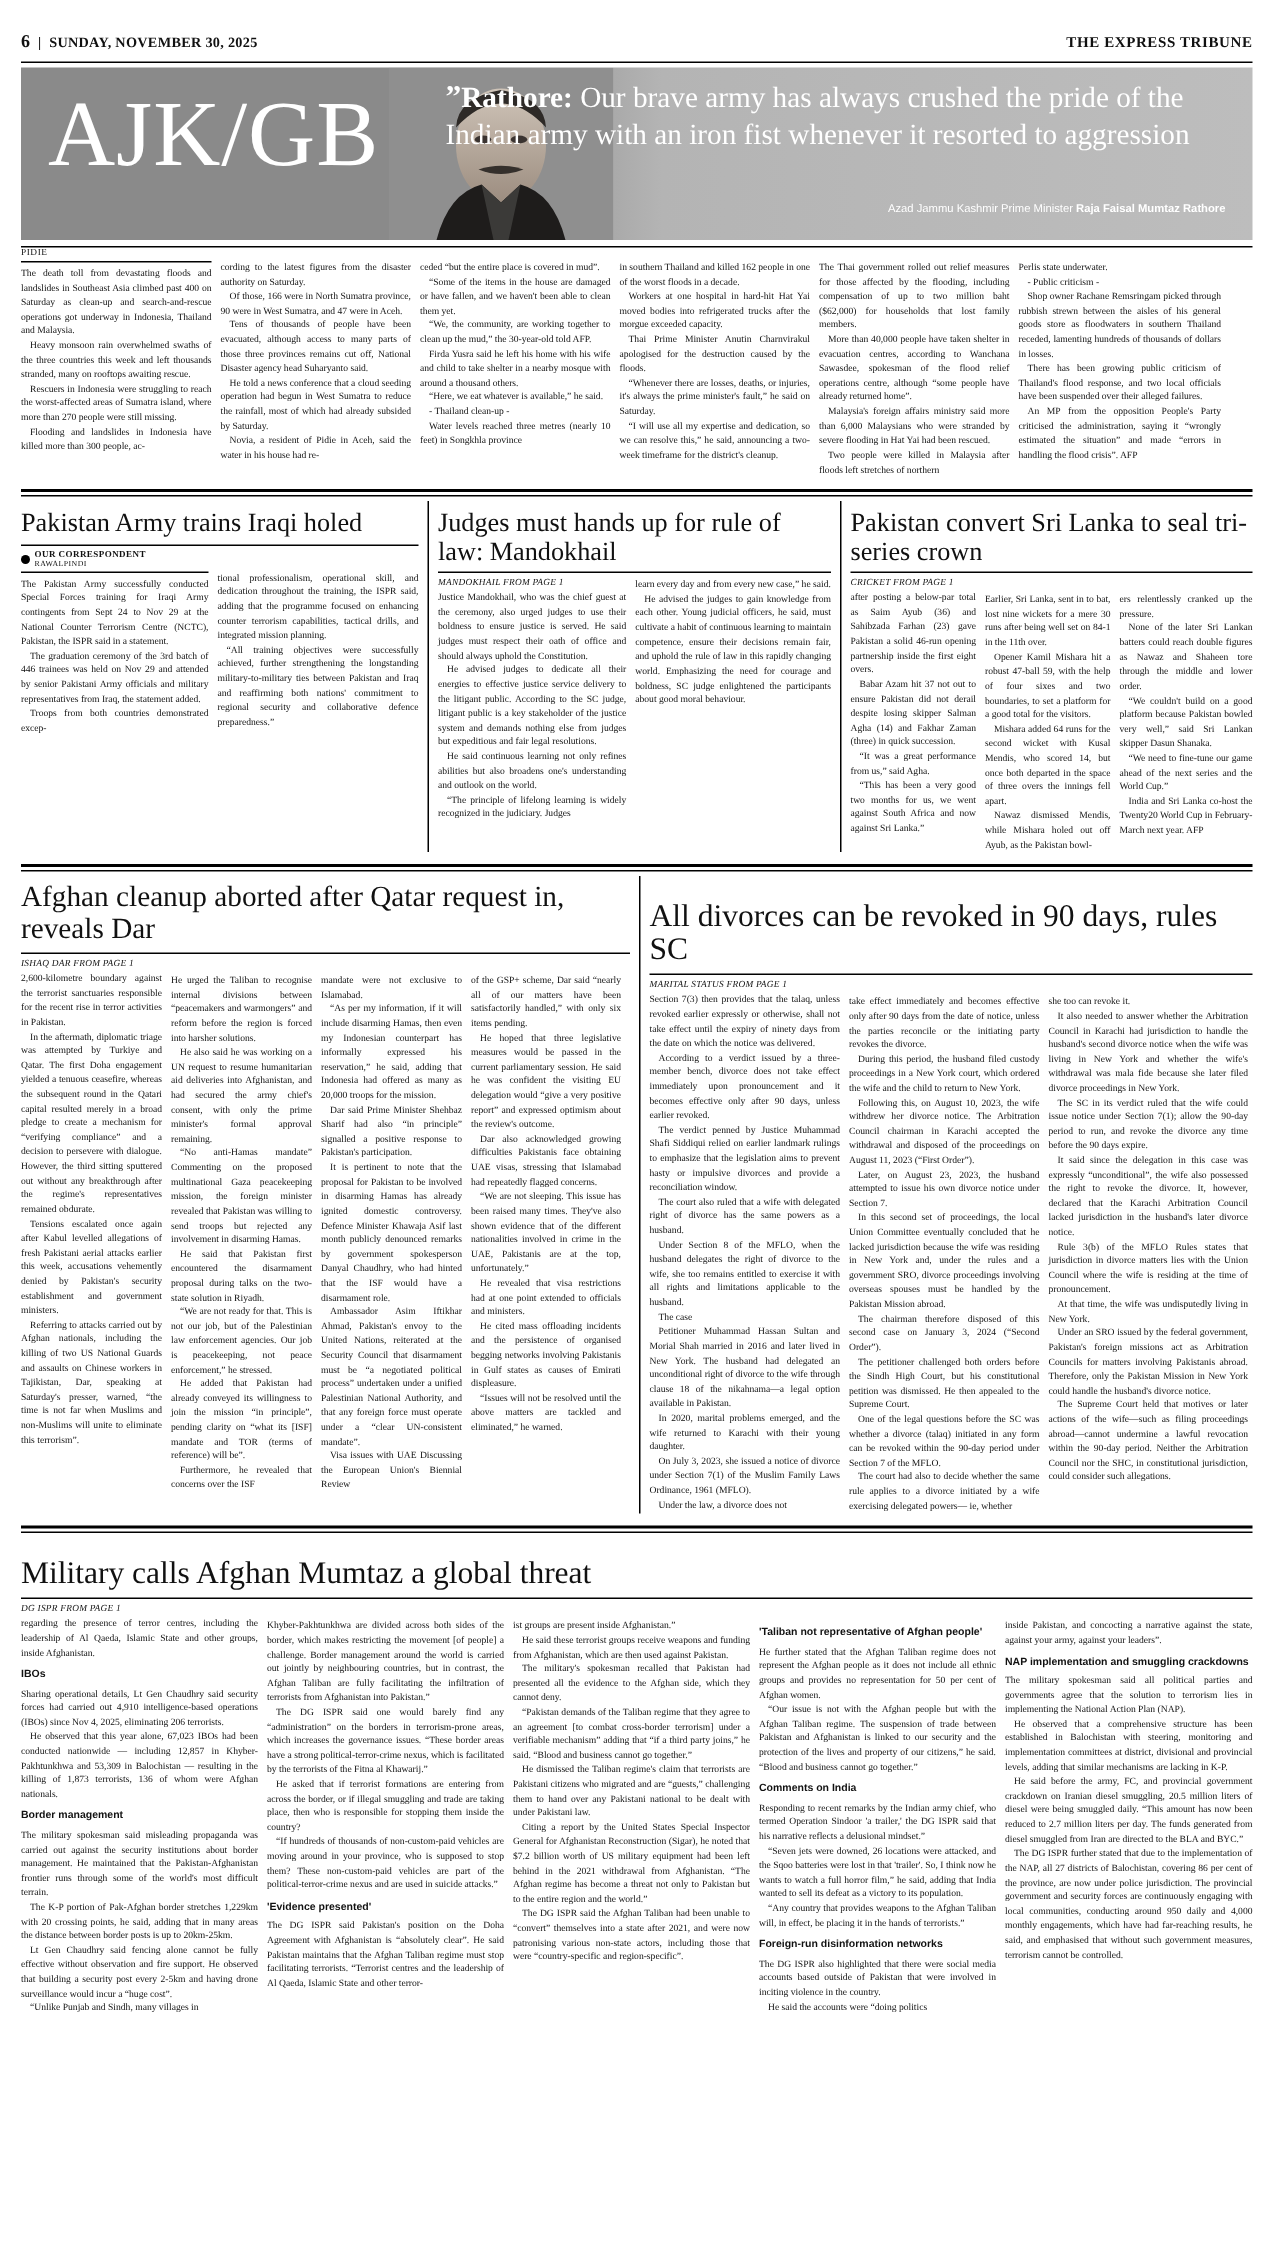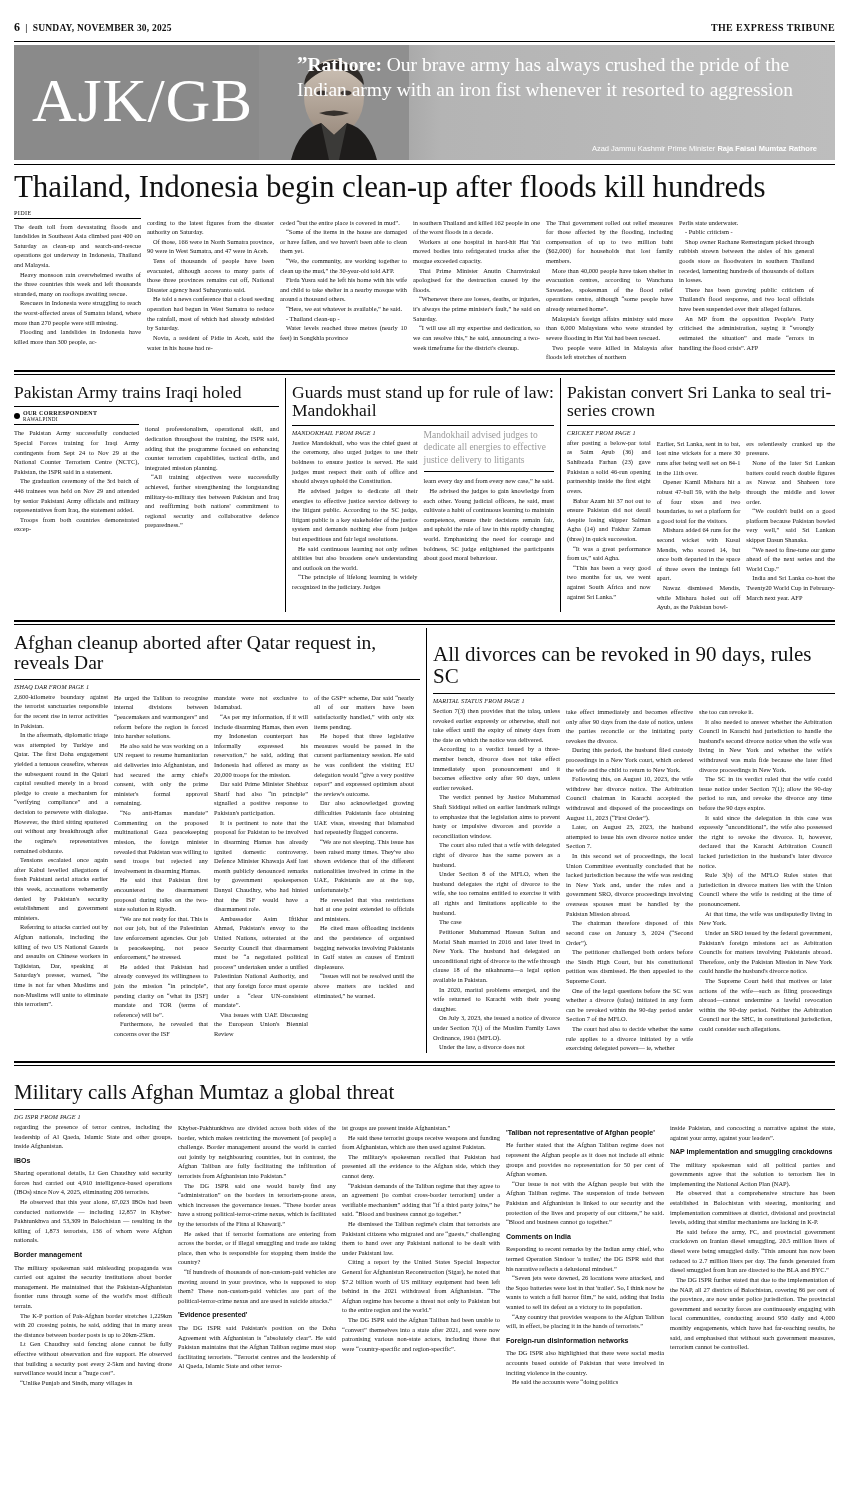--- a/index.html
+++ b/index.html
@@ -20,31 +20,31 @@
     letter-spacing:.02em; text-transform:uppercase; font-weight:bold; }
   .mast-left .pg { font-size:12px; font-weight:bold; }
   .mast-right { font-size:10px; letter-spacing:.04em; text-transform:uppercase;
     font-weight:bold; }
   .mast-rule { border-top:1px solid #000; margin-top:2px; }
 
   
   .banner { position:relative; height:115px; margin-top:3px;
     background:linear-gradient(90deg,#8a8a8a 0%,#8a8a8a 36%,#b4b4b4 52%,#bdbdbd 100%);
     overflow:hidden; }
-  .banner-section { position:absolute; left:18px; top:24px;
+  .banner-section { position:absolute; left:18px; top:14px;
     font-size:62px; line-height:1; color:#ffffff; letter-spacing:.01em;
     font-family:"Liberation Serif", serif; font-weight:400; }
   .banner-photo { position:absolute; left:245px; bottom:0; width:150px; height:115px;
     overflow:hidden; }
   .banner-quote { position:absolute; right:18px; top:6px; width:520px;
     color:#ffffff; font-size:19.5px; line-height:1.28;
     font-family:Liberation Serif, serif; }
   .banner-quote .qmark { font-weight:bold; font-size:21px; }
   .banner-quote .who { font-weight:bold; }
-  .banner-credit { position:absolute; right:18px; bottom:7px;
+  .banner-credit { position:absolute; right:18px; bottom:17px;
     font-family:"Liberation Sans", sans-serif; font-size:7.5px; color:#ffffff; }
   .banner-credit b { font-weight:bold; }
 
   
   .rule-thick { border-top:2.5px solid #000; }
   .rule-thin  { border-top:1px solid #000; } .sp8 { height:8px; }
 
   
   h1.lead { font-size:31px; line-height:1.02; font-weight:400; margin:6px 0 6px;
     letter-spacing:-0.1px; }
@@ -117,21 +117,20 @@
     </div>
     <div class="banner-quote">
       <span class="qmark">”</span><span class="who">Rathore:</span><span> Our brave army has always crushed the pride of the Indian army with an iron fist whenever it resorted to aggression</span>
     </div>
     <div class="banner-credit">
       <span>Azad Jammu Kashmir Prime Minister </span><b>Raja Faisal Mumtaz Rathore</b>
     </div>
   </div>
 
   <div class="rule-thin" style="margin-top:4px"></div>
-  <h1 class="lead">Thailand, Indonesia begin clean-up after floods kill hundreds</h1>
 
   <div class="row">
     <div style="width:133px" class="pad-r">
       <div class="dateline">PIDIE</div>
       <div class="bodytext">
           <p class="first">The death toll from devastating floods and landslides in Southeast Asia climbed past 400 on Saturday as clean-up and search-and-rescue operations got underway in Indonesia, Thailand and Malaysia.</p>
           <p>Heavy monsoon rain overwhelmed swaths of the three countries this week and left thousands stranded, many on rooftops awaiting rescue.</p>
           <p>Rescuers in Indonesia were struggling to reach the worst-affected areas of Sumatra island, where more than 270 people were still missing.</p>
           <p>Flooding and landslides in Indonesia have killed more than 300 people, ac-</p>
         </div>
@@ -218,34 +217,33 @@
             <div style="height:14px"></div>
           <div class="bodytext">
               <p class="first">tional professionalism, operational skill, and dedication throughout the training, the ISPR said, adding that the programme focused on enhancing counter terrorism capabilities, tactical drills, and integrated mission planning.</p>
               <p>“All training objectives were successfully achieved, further strengthening the longstanding military-to-military ties between Pakistan and Iraq and reaffirming both nations' commitment to regional security and collaborative defence preparedness.”</p>
             </div>
           </div>
       </div>
     </div>
 
     <div style="width:275px" class="vdiv pad-l pad-r">
-      <h2 class="head">Guards must stand up for rule of law: Mandokhail</h2>
+      <h2 class="head">Judges must hands up for rule of law: Mandokhail</h2>
       <div class="rule-thin" style="margin-bottom:3px"></div>
       <div class="row">
         <div style="width:132px" class="pad-r">
           <div class="fromline">MANDOKHAIL FROM PAGE 1</div>
           <div class="bodytext">
               <p class="first">Justice Mandokhail, who was the chief guest at the ceremony, also urged judges to use their boldness to ensure justice is served. He said judges must respect their oath of office and should always uphold the Constitution.</p>
               <p>He advised judges to dedicate all their energies to effective justice service delivery to the litigant public. According to the SC judge, litigant public is a key stakeholder of the justice system and demands nothing else from judges but expeditious and fair legal resolutions.</p>
               <p>He said continuous learning not only refines abilities but also broadens one's understanding and outlook on the world.</p>
               <p>“The principle of lifelong learning is widely recognized in the judiciary. Judges</p>
             </div>
         </div>
         <div style="width:131px">
-          <div class="pullquote">Mandokhail advised judges to dedicate all energies to effective justice delivery to litigants</div>
           <div class="bodytext">
               <p class="first">learn every day and from every new case,” he said.</p>
               <p>He advised the judges to gain knowledge from each other. Young judicial officers, he said, must cultivate a habit of continuous learning to maintain competence, ensure their decisions remain fair, and uphold the rule of law in this rapidly changing world. Emphasizing the need for courage and boldness, SC judge enlightened the participants about good moral behaviour.</p>
             </div>
         </div>
       </div>
     </div>
 
     <div style="width:275px" class="vdiv pad-l">
       <h2 class="head">Pakistan convert Sri Lanka to seal tri-series crown</h2>

